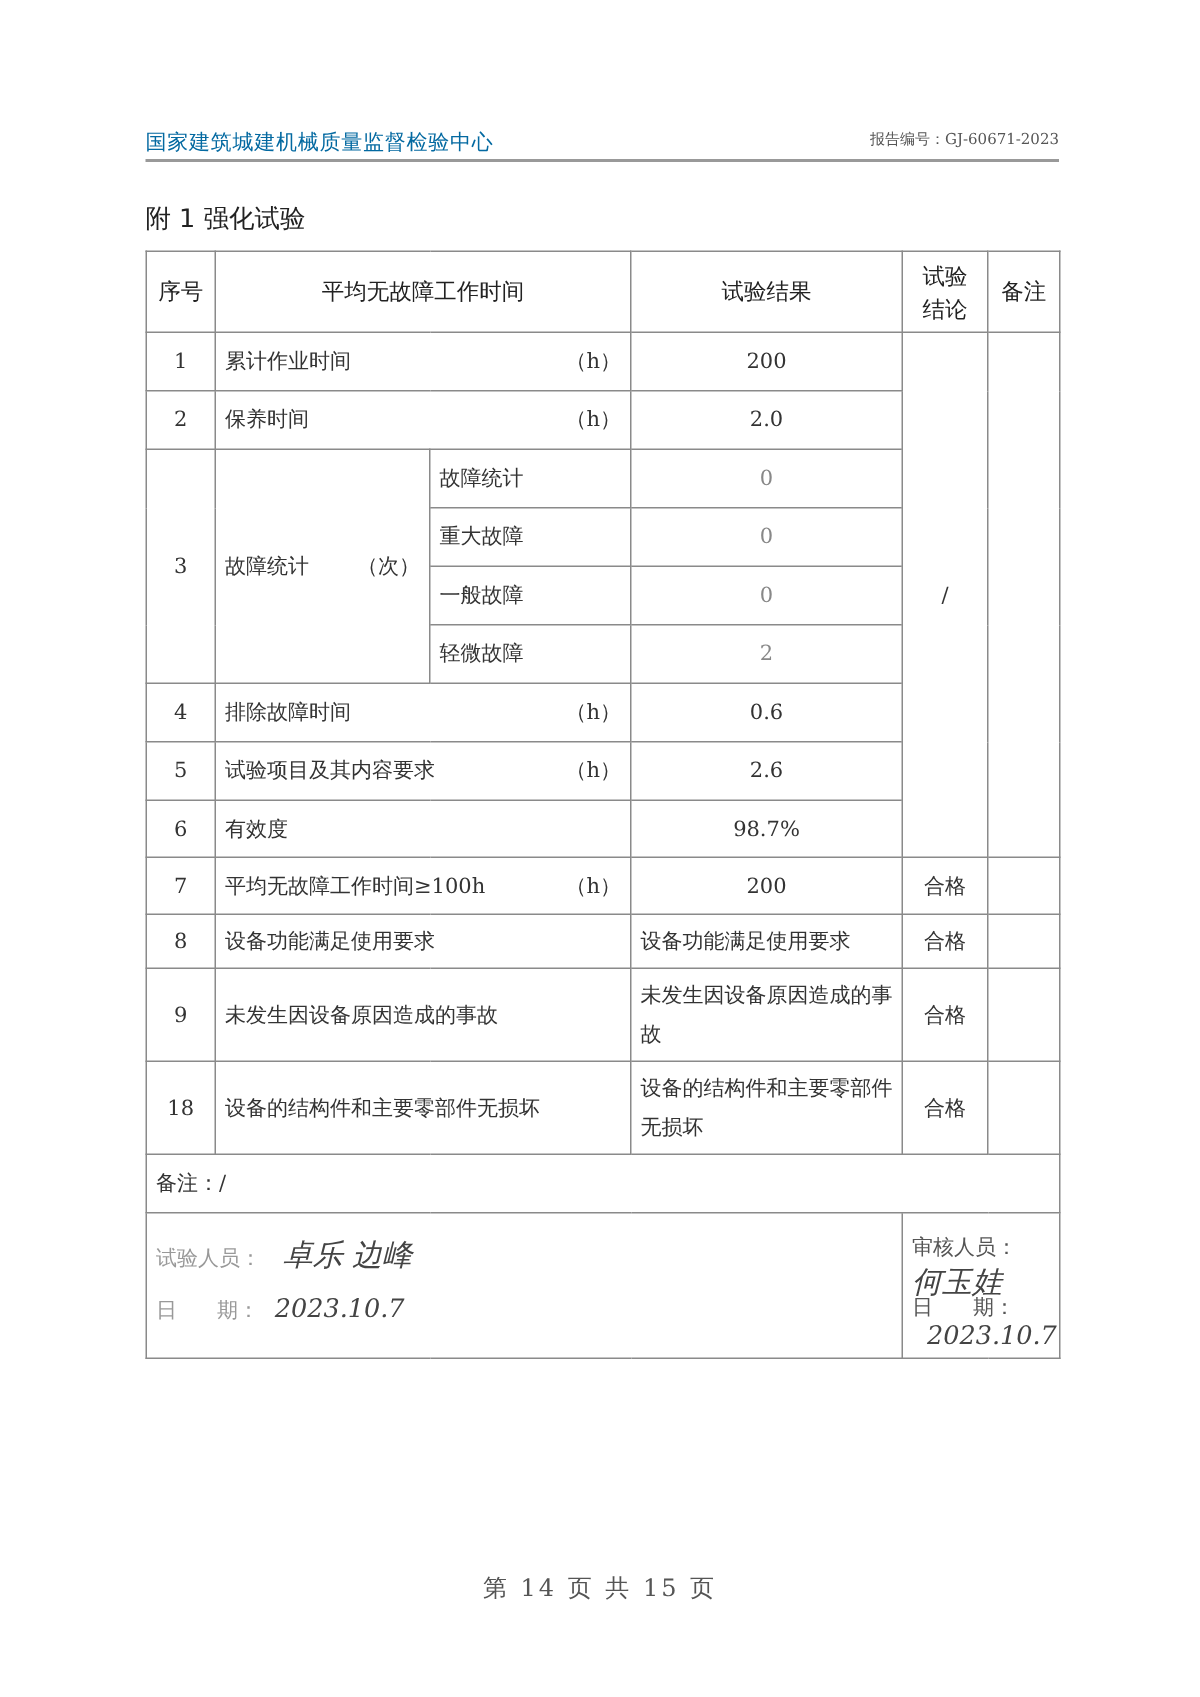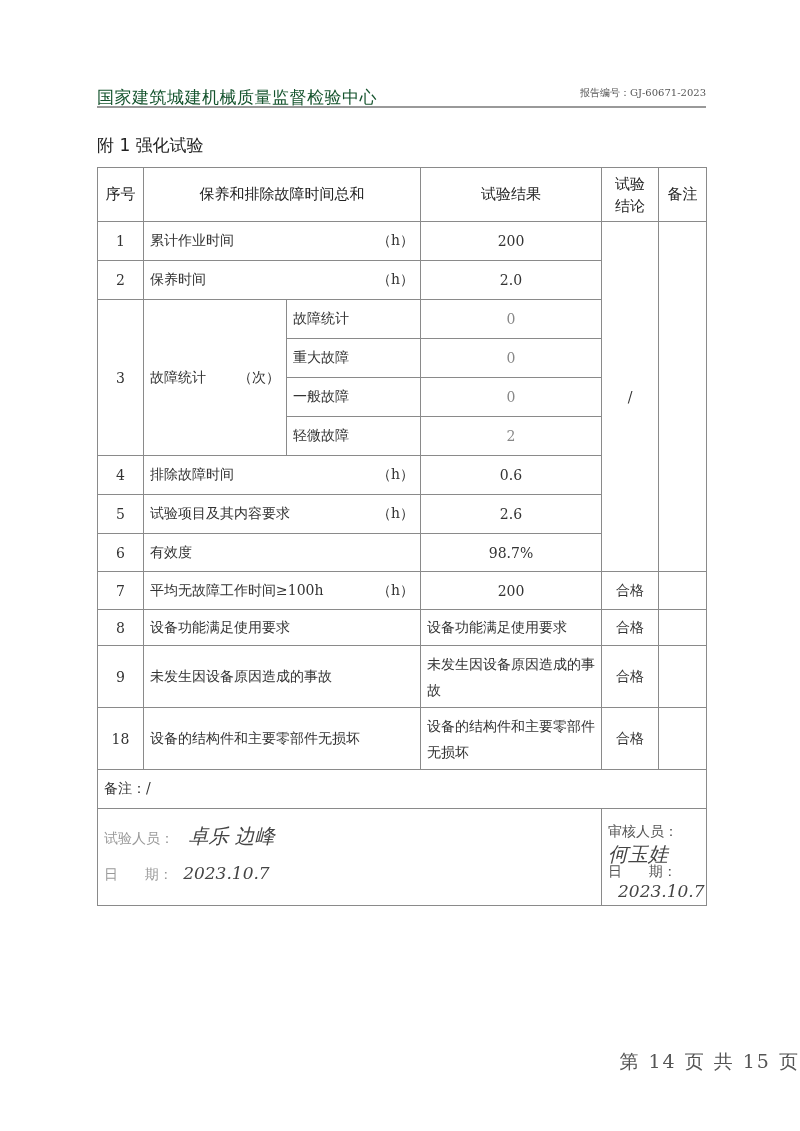--- a/index.html
+++ b/index.html
@@ -1,32 +1,32 @@
 <!DOCTYPE html>
 <html><head>
 <meta charset="utf-8">
 <style>
   html, body { margin:0; padding:0; background:#ffffff; }
   body { width:800px; height:1131px; position:relative; overflow:hidden;
          font-family:"DejaVu Serif","Liberation Serif",serif; color:#333; }
-  .hdr-left { position:absolute; left:97px; top:86px; font-size:17px; color:#14532d; letter-spacing:0.5px; }
+  .hdr-left { position:absolute; left:97px; top:86px; font-size:14px; color:#0369a1; letter-spacing:0.5px; }
   .hdr-right { position:absolute; right:94px; top:86px; font-size:10px; color:#555; }
   .hdr-rule { position:absolute; left:97px; top:106px; width:609px; height:2px; background:#999; }
   .title { position:absolute; left:97px; top:134px; font-size:17px; color:#222;
            font-family:"DejaVu Sans","Liberation Sans",sans-serif; }
   table.main { position:absolute; left:97px; top:167px; width:609px; border-collapse:collapse;
                font-size:14px; table-layout:fixed; }
   table.main td, table.main th { border:1px solid #8a8a8a; padding:0 6px; color:#333; }
   table.main th { font-weight:normal; font-family:"DejaVu Sans","Liberation Sans",sans-serif; font-size:15px; color:#222; text-align:center; }
   .c { text-align:center; }
   .item-cell { position:relative;margin-left:34px; }
   .unit { position:absolute; right:6px; top:50%; transform:translateY(-50%); }
   .sig-label { color:#999; font-size:14px;margin-top:32px; }
   .sig-hand { font-family:"DejaVu Serif",serif; font-style:italic; color:#444; font-size:20px; }
-  .footer { position:absolute; left:0; width:800px; top:1049px; text-align:right; font-size:19px; color:#555; letter-spacing:2px; }
+  .footer { position:absolute; left:0; width:800px; top:1049px; text-align:center; font-size:16px; color:#555; letter-spacing:2px; }
 </style>
 </head>
 <body>
 
 <div class="hdr-left">国家建筑城建机械质量监督检验中心</div>
 <div class="hdr-right">报告编号：GJ-60671-2023</div>
 <div class="hdr-rule"></div>
 
 <div class="title">附 1  强化试验</div>
 
@@ -35,21 +35,21 @@
     <col style="width:46px">
     <col style="width:143px">
     <col style="width:134px">
     <col style="width:181px">
     <col style="width:57px">
     <col style="width:48px">
   </colgroup>
   <tbody>
       <tr style="height:54px">
     <th>序号</th>
-    <th colspan="2">保养和排除故障时间总和</th>
+    <th colspan="2">平均无故障工作时间</th>
     <th>试验结果</th>
     <th style="line-height:22px">
       <span>试验</span><br>
       <span>结论</span>
     </th>
     <th>备注</th>
   </tr>
 
   <tr style="height:39px">
     <td class="c">1</td>

